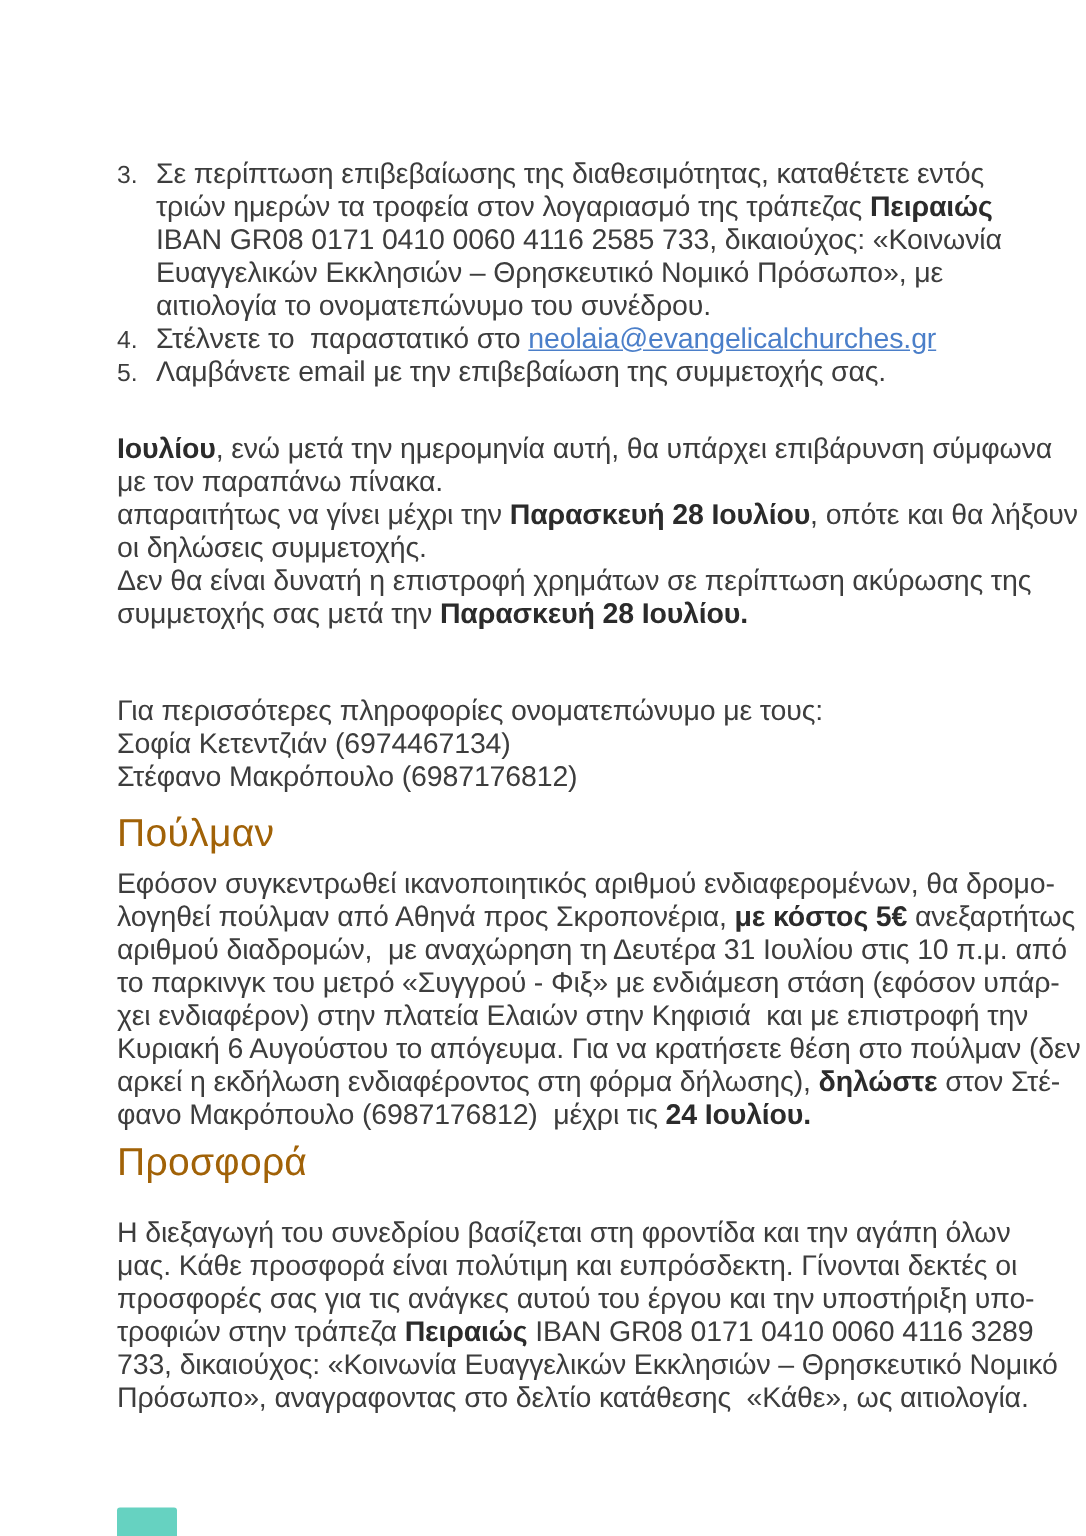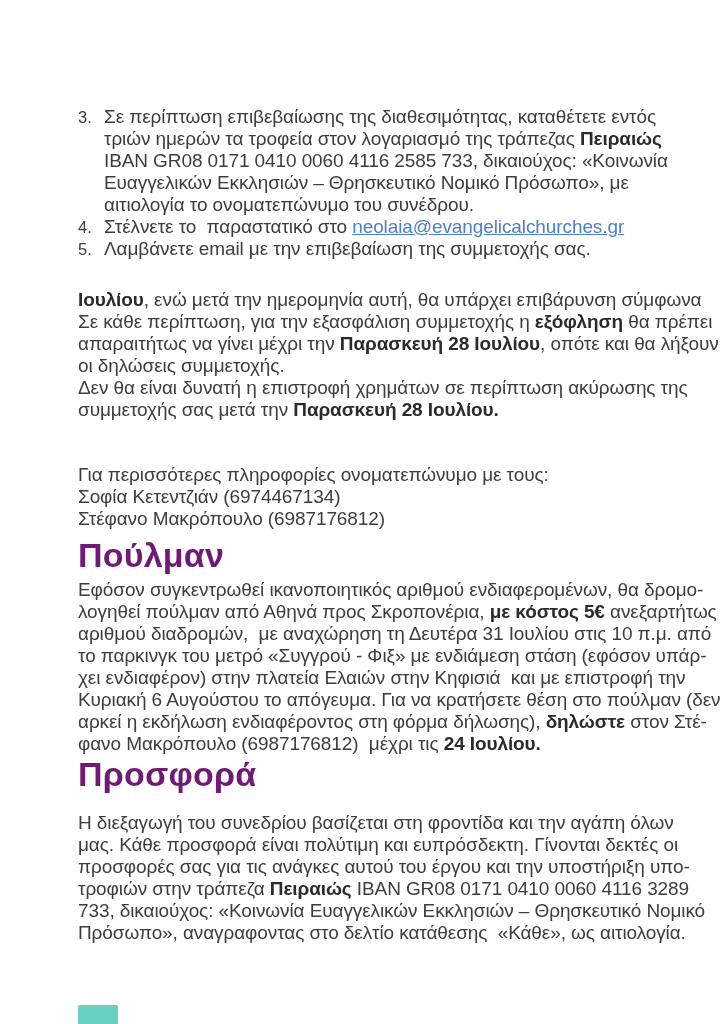--- a/index.html
+++ b/index.html
@@ -20,23 +20,23 @@
     letter-spacing:-0.1px;
   }
   .seg-bold{font-weight:bold;color:#2b2b2b;}
   .seg-link{color:#4b7fc9;text-decoration:underline;cursor:pointer;margin-top:32px;}
   .list-item{display:flex;}
   .list-num{
     width:26px;flex:0 0 26px;
     height:22px;line-height:22px;font-size:16.5px;
   }
   .section-heading{
-    font-size:34px;line-height:30px;
-    font-weight:700;
-    color:#701a75;
+    font-size:26px;line-height:30px;
+    font-weight:400;
+    color:#a16207;
     letter-spacing:0.2px;
   }
   #list{top:106px;}
   #deadlines{top:289px;}
   #contact{top:464px;}
   #poulman-heading{top:540px;}
   #poulman-body{top:579px;}
   #prosfora-heading{top:759px;}
   #prosfora-body{top:812px;}
   #bottom-fragment{
@@ -72,21 +72,21 @@
     <div class="list-item">
       <div class="list-num">5.</div>
       <div>
           <div class="line"><span>Λαμβάνετε email με την επιβεβαίωση της συμμετοχής σας.</span></div>
         </div>
     </div>
   </div>
 
   <div class="block" id="deadlines">
       <div class="line"><span class="seg-bold">Ιουλίου</span><span>, ενώ μετά την ημερομηνία αυτή, θα υπάρχει επιβάρυνση σύμφωνα</span></div>
-      <div class="line"><span>Σε κάθε περίπτωση, για την εξασφάλιση συμμετοχής η </span><span class="seg-bold">εξόφληση</span><span> θα πρέπει</span></div>
+      <div class="line"><span>με τον παραπάνω πίνακα.</span></div>
       <div class="line"><span>απαραιτήτως να γίνει μέχρι την </span><span class="seg-bold">Παρασκευή 28 Ιουλίου</span><span>, οπότε και θα λήξουν</span></div>
       <div class="line"><span>οι δηλώσεις συμμετοχής.</span></div>
       <div class="line"><span>Δεν θα είναι δυνατή η επιστροφή χρημάτων σε περίπτωση ακύρωσης της</span></div>
       <div class="line"><span>συμμετοχής σας μετά την </span><span class="seg-bold">Παρασκευή 28 Ιουλίου.</span></div>
     </div>
 
   <div class="block" id="contact">
       <div class="line"><span>Για περισσότερες πληροφορίες ονοματεπώνυμο με τους:</span></div>
       <div class="line"><span>Σοφία Κετεντζιάν (6974467134)</span></div>
       <div class="line"><span>Στέφανο Μακρόπουλο (6987176812)</span></div>

